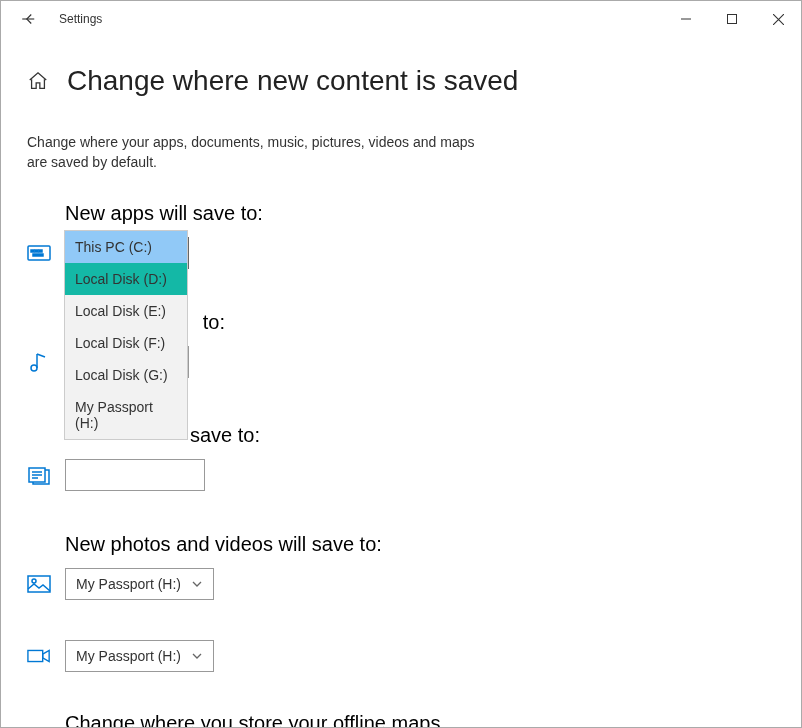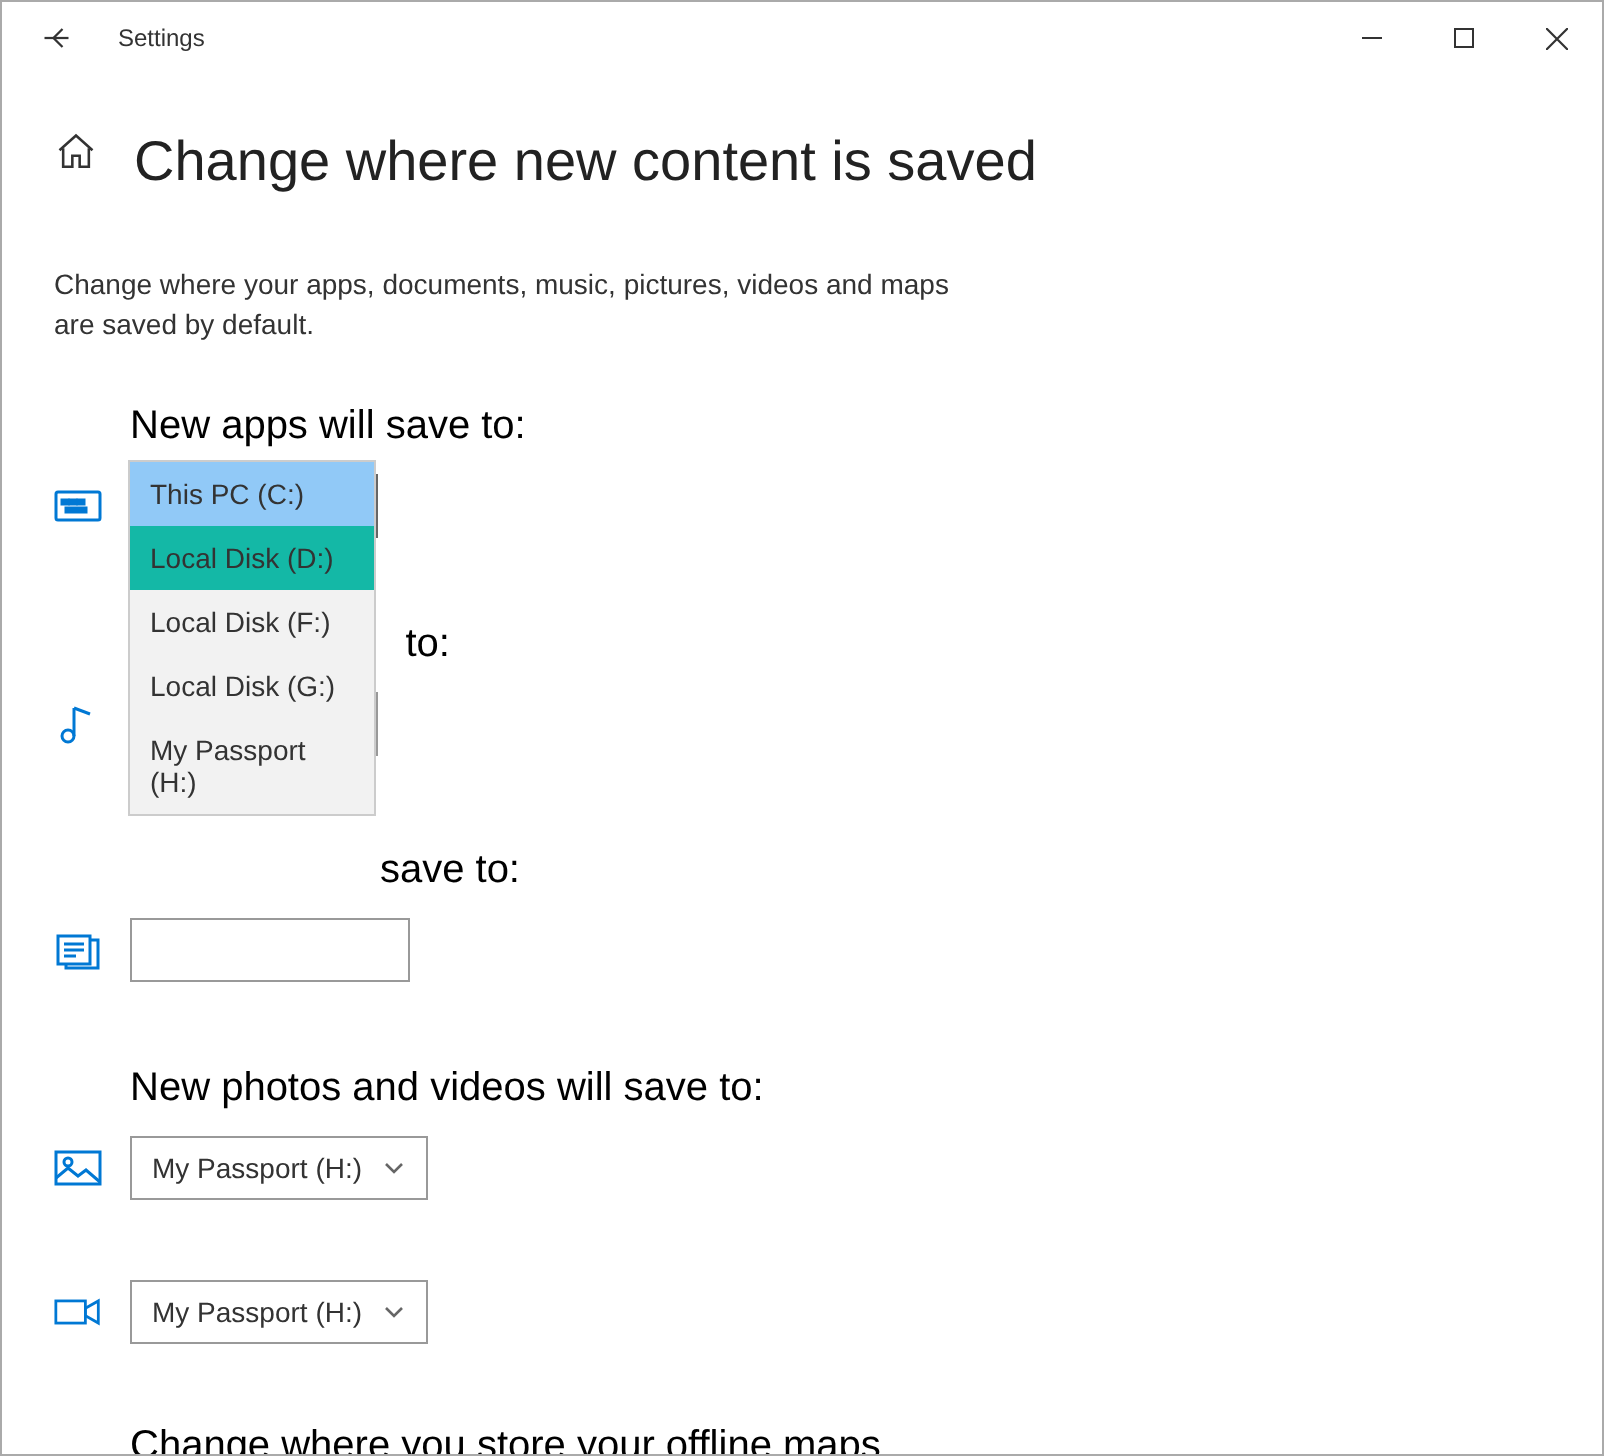--- a/index.html
+++ b/index.html
@@ -43,21 +43,21 @@
       height: 36px;
       display: flex;
       align-items: center;
       justify-content: center;
     }
     .content {
       padding: 20px 26px 0 26px;
     }
     .header-row {
       display: flex;
-      align-items: flex-start;
+      align-items: center;
       gap: 18px;
       margin-top: 8px;
     }
     .home-icon {
       width: 22px;
       height: 22px;
     }
     .page-title {
       font-size: 28px;
       font-weight: 400;
@@ -198,20 +198,21 @@
           </svg>
         </span>
         <div class="dropdown" style="min-width:124px;border-color:#666;">
           <span>This PC (C:)</span>
         </div>
       </div>
 
       <div class="dropdown-list">
         <div class="dropdown-item selected">This PC (C:)</div>
         <div class="dropdown-item hover">Local Disk (D:)</div>
+        <div class="dropdown-item">Local Disk (E:)</div>
         <div class="dropdown-item">Local Disk (F:)</div>
         <div class="dropdown-item">Local Disk (G:)</div>
         <div class="dropdown-item">My Passport (H:)</div>
       </div>
     </div>
 
     <div class="section music">
       <span class="section-label" style="text-align:right;width:160px;"><span>to:</span></span>
       <div class="section-row">
         <span class="section-icon">

